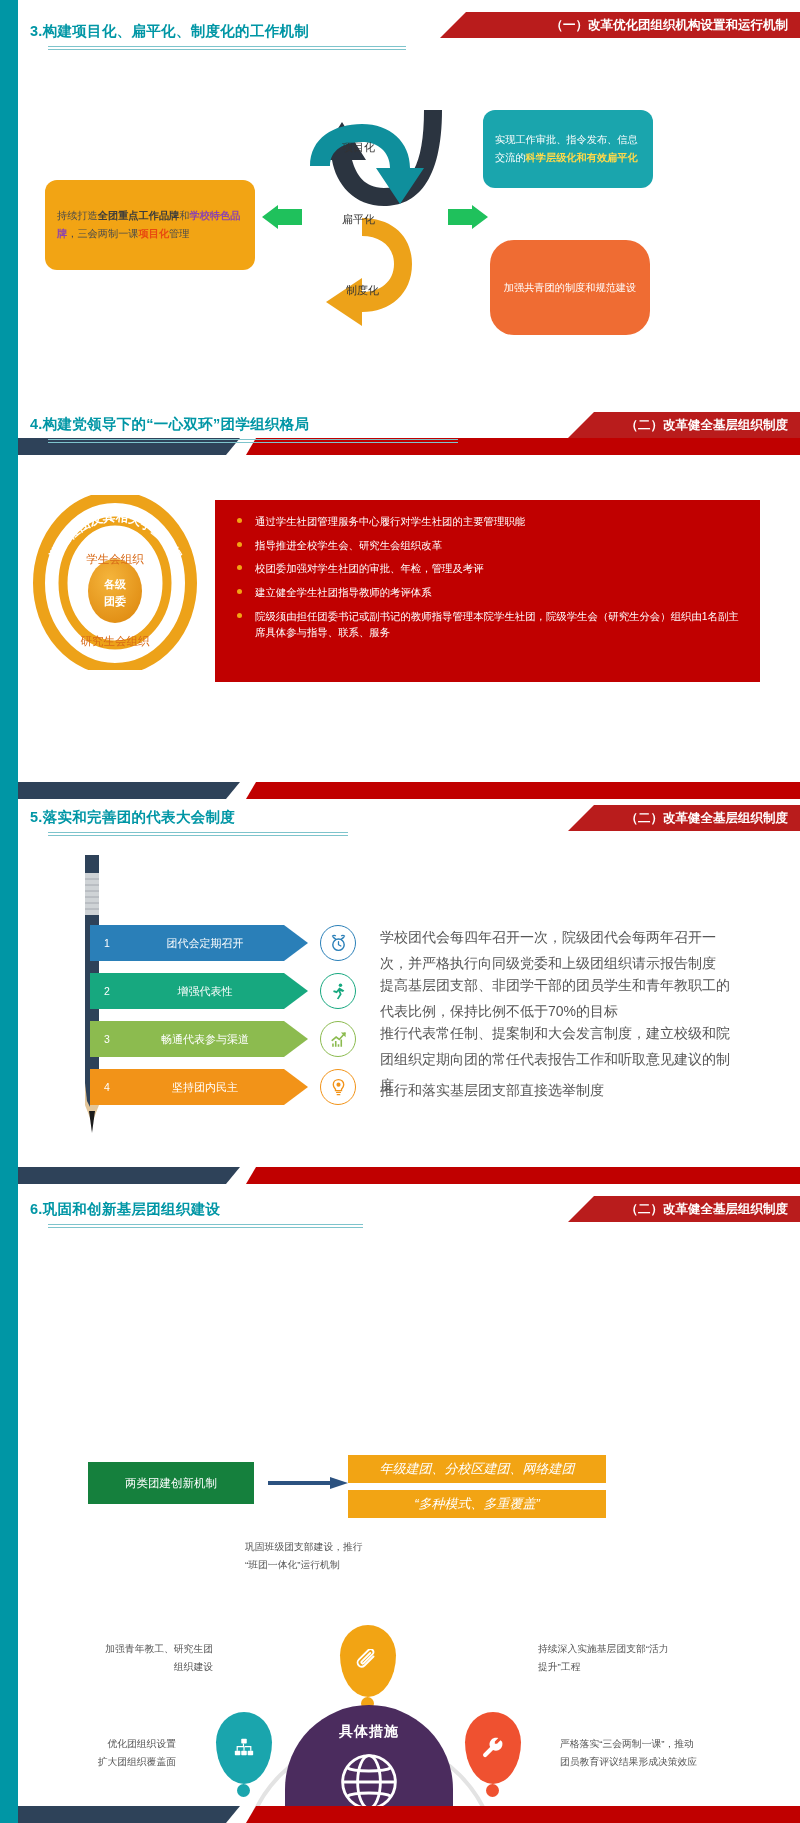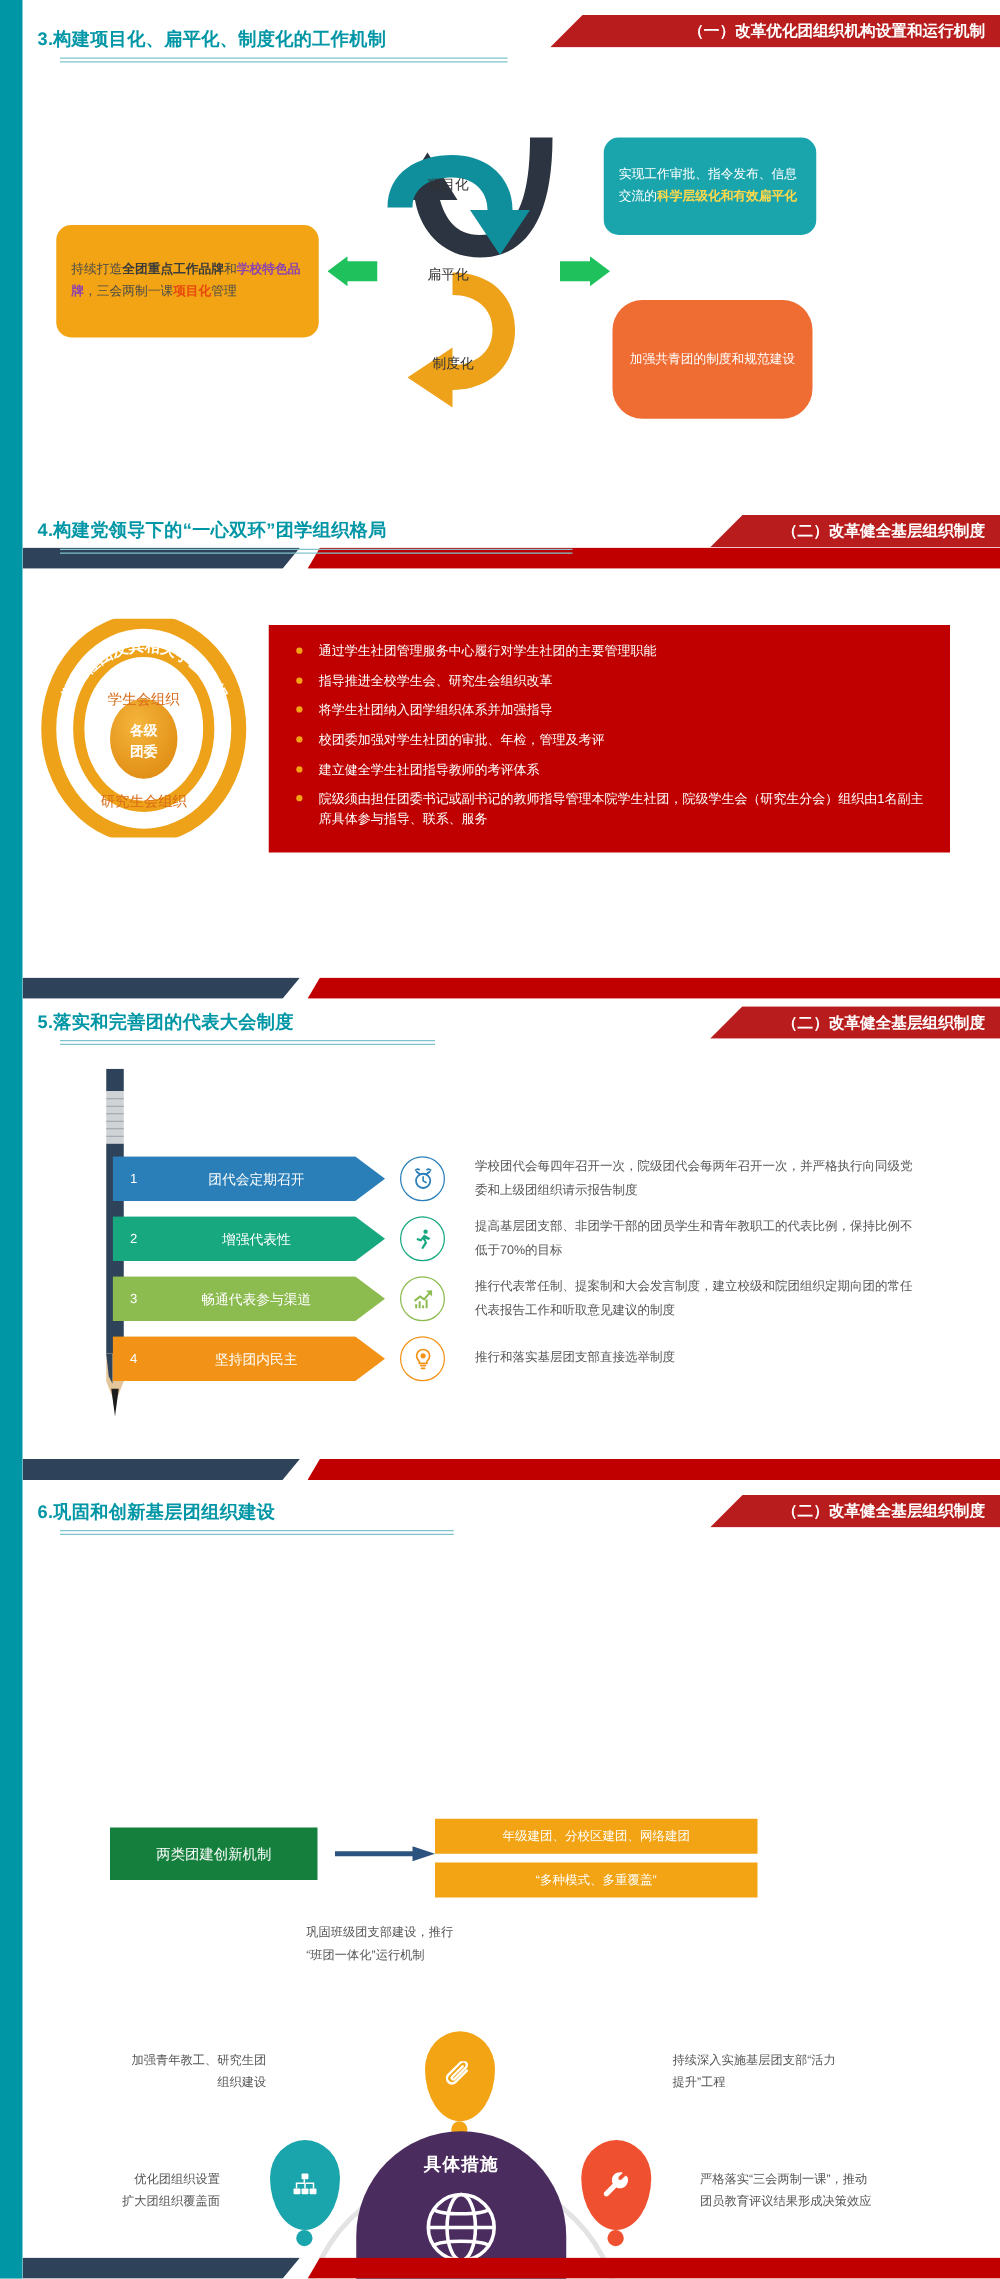--- a/index.html
+++ b/index.html
@@ -168,42 +168,42 @@
   .icon-ring {
     position: absolute;
     width: 36px; height: 36px;
     border-radius: 50%;
     border: 1.6px solid currentColor;
     display: flex; align-items: center; justify-content: center;
   }
   .row-desc {
     position: absolute;
     width: 350px;
-    font-size: 10px;
+    font-size: 14px;
     line-height: 1.85;
     color: #555555;
   }
 
   
   .s6-redbox {
     position: absolute;
     left: 88px; top: 1462px;
     width: 166px; height: 42px;
     background: #15803d;
     display: flex; align-items: center; justify-content: center;
     color: #ffffff; font-size: 11.5px;
   }
   .s6-arrow { position: absolute; left: 268px; top: 1477px; width: 80px; height: 12px; }
   .s6-obox {
     position: absolute;
     left: 348px;
     width: 258px; height: 28px;
     background: #f2a414;
     display: flex; align-items: center; justify-content: center;
-    color: #ffffff; font-size: 10px;
+    color: #ffffff; font-size: 13px; font-style: italic;
   }
   .bubble-text {
     position: absolute;
     font-size: 9.8px;
     line-height: 1.85;
     color: #555555;
   }
   .pin {
     position: absolute;
     width: 56px; height: 72px;
@@ -314,21 +314,20 @@
         <text x="87" y="150" text-anchor="middle" font-size="11.5" fill="#d86a18" font-family="'Liberation Sans',sans-serif">研究生会组织</text>
         <text x="87" y="93" text-anchor="middle" font-size="11" fill="#ffffff" font-weight="bold" font-family="'Liberation Sans',sans-serif">各级</text>
         <text x="87" y="110" text-anchor="middle" font-size="11" fill="#ffffff" font-weight="bold" font-family="'Liberation Sans',sans-serif">团委</text>
       </svg>
     </div>
 
     <div class="s4-panel">
       <ul>
         <li><span class="dot"></span><span>通过学生社团管理服务中心履行对学生社团的主要管理职能</span></li>
         <li><span class="dot"></span><span>指导推进全校学生会、研究生会组织改革</span></li>
-        <li><span class="dot"></span><span>将学生社团纳入团学组织体系并加强指导</span></li>
         <li><span class="dot"></span><span>校团委加强对学生社团的审批、年检，管理及考评</span></li>
         <li><span class="dot"></span><span>建立健全学生社团指导教师的考评体系</span></li>
         <li><span class="dot"></span><span>院级须由担任团委书记或副书记的教师指导管理本院学生社团，院级学生会（研究生分会）组织由1名副主席具体参与指导、联系、服务</span></li>
       </ul>
     </div>
   </div>
 
   <div class="divider" style="top:782px;">
     <div class="navy"></div>
     <div class="red"></div>

